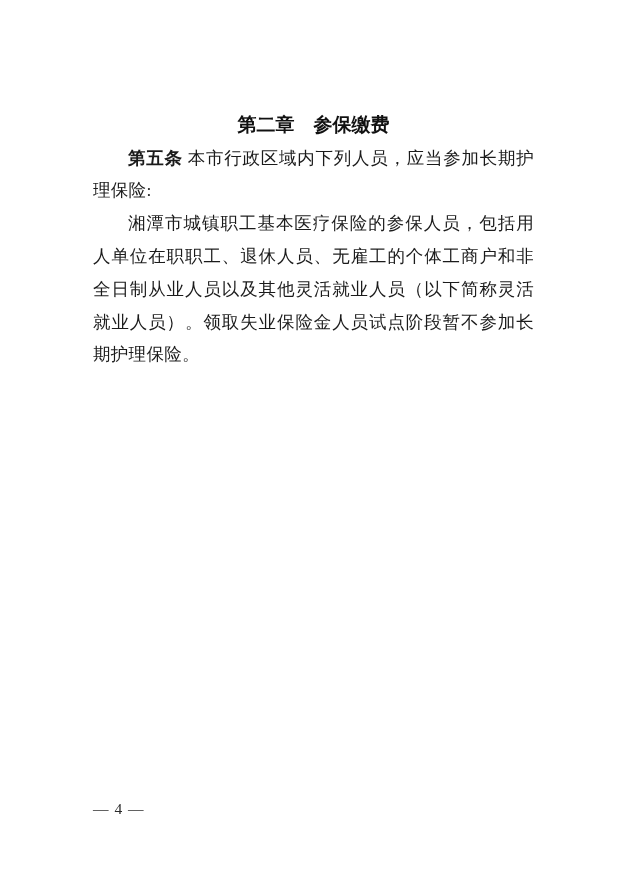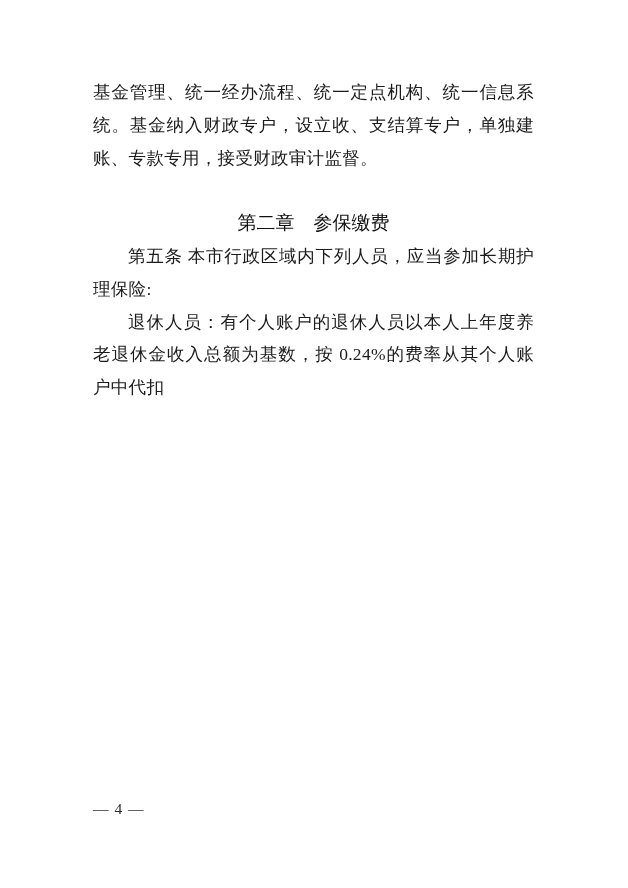--- a/index.html
+++ b/index.html
@@ -33,56 +33,55 @@
     letter-spacing: 0.3px;
     word-break: break-all;
   }
   .para.indent {
     text-indent: 2em;
   }
   .chapter-heading {
     margin: 32.8px 0 0 0;
     font-size: 19px;
     line-height: 32.8px;
-    font-weight: normal;
+    font-weight: bold;
     text-align: center;
     font-family: "Liberation Sans", "DejaVu Sans", sans-serif;
     color: #111111;
   }
   .article-num {
-    font-weight: normal;
+    font-weight: bold;
     font-family: "Liberation Sans", "DejaVu Sans", sans-serif;
   }
   .page-footer {
     position: absolute;
     left: 93px;
     top: 799px;
     font-size: 15.5px;
     line-height: 20px;
     color: #2a2a2a;
     letter-spacing: 1px;
   }
 </style>
 </head>
 <body>
 
 <div class="page">
 
   <div class="body-text">
 
-    <p class="para">基金管理、统一经办流程、统一定点机构、统一信息系统。基金纳入财政专户，设立收、支结算专户，单独建账、专款专用，接受财政审计监督。</p>
 
     <h2 class="chapter-heading">第二章　参保缴费</h2>
 
     <p class="para indent"><b class="article-num">第五条</b><span> 本市行政区域内下列人员，应当参加长期护理保险:</span></p>
 
+    <p class="para indent">湘潭市城镇职工基本医疗保险的参保人员，包括用人单位在职职工、退休人员、无雇工的个体工商户和非全日制从业人员以及其他灵活就业人员（以下简称灵活就业人员）。领取失业保险金人员试点阶段暂不参加长期护理保险。</p>
 
 
 
-    <p class="para indent">退休人员：有个人账户的退休人员以本人上年度养老退休金收入总额为基数，按 0.24%的费率从其个人账户中代扣</p>
 
   </div>
 
   <div class="page-footer">
     <span>— 4 —</span>
   </div>
 
 </div>
 
 </body></html>

